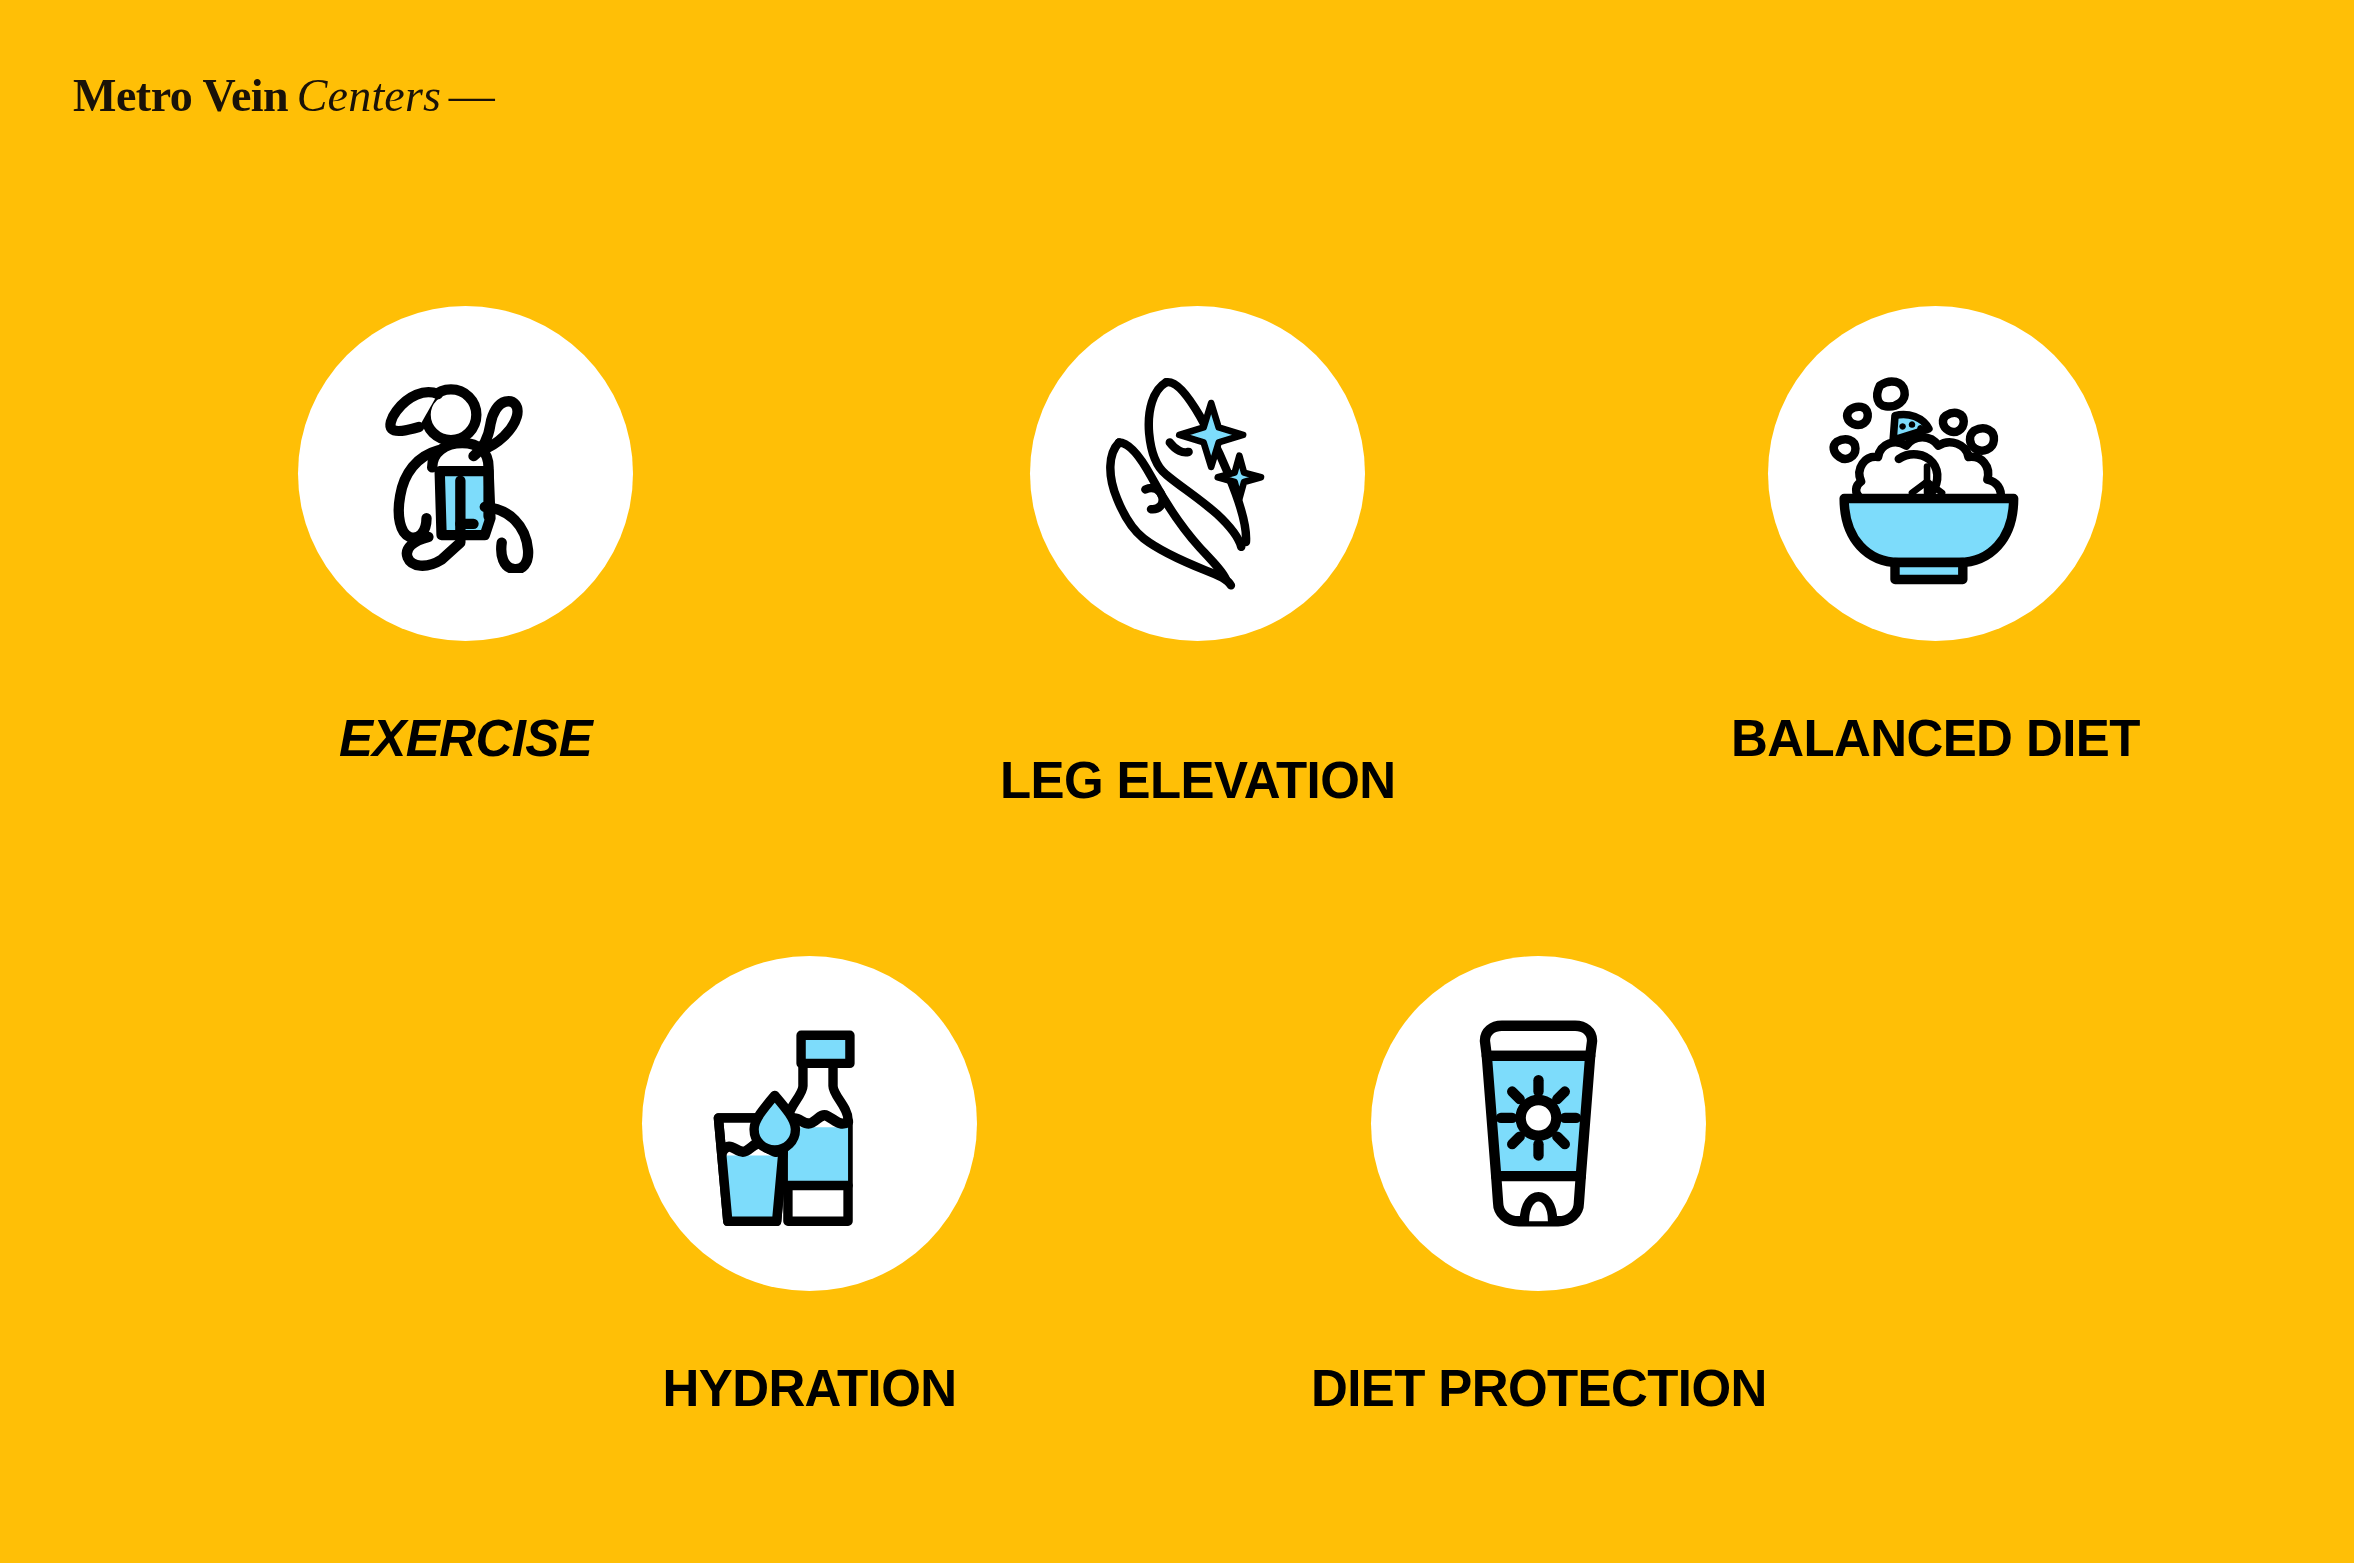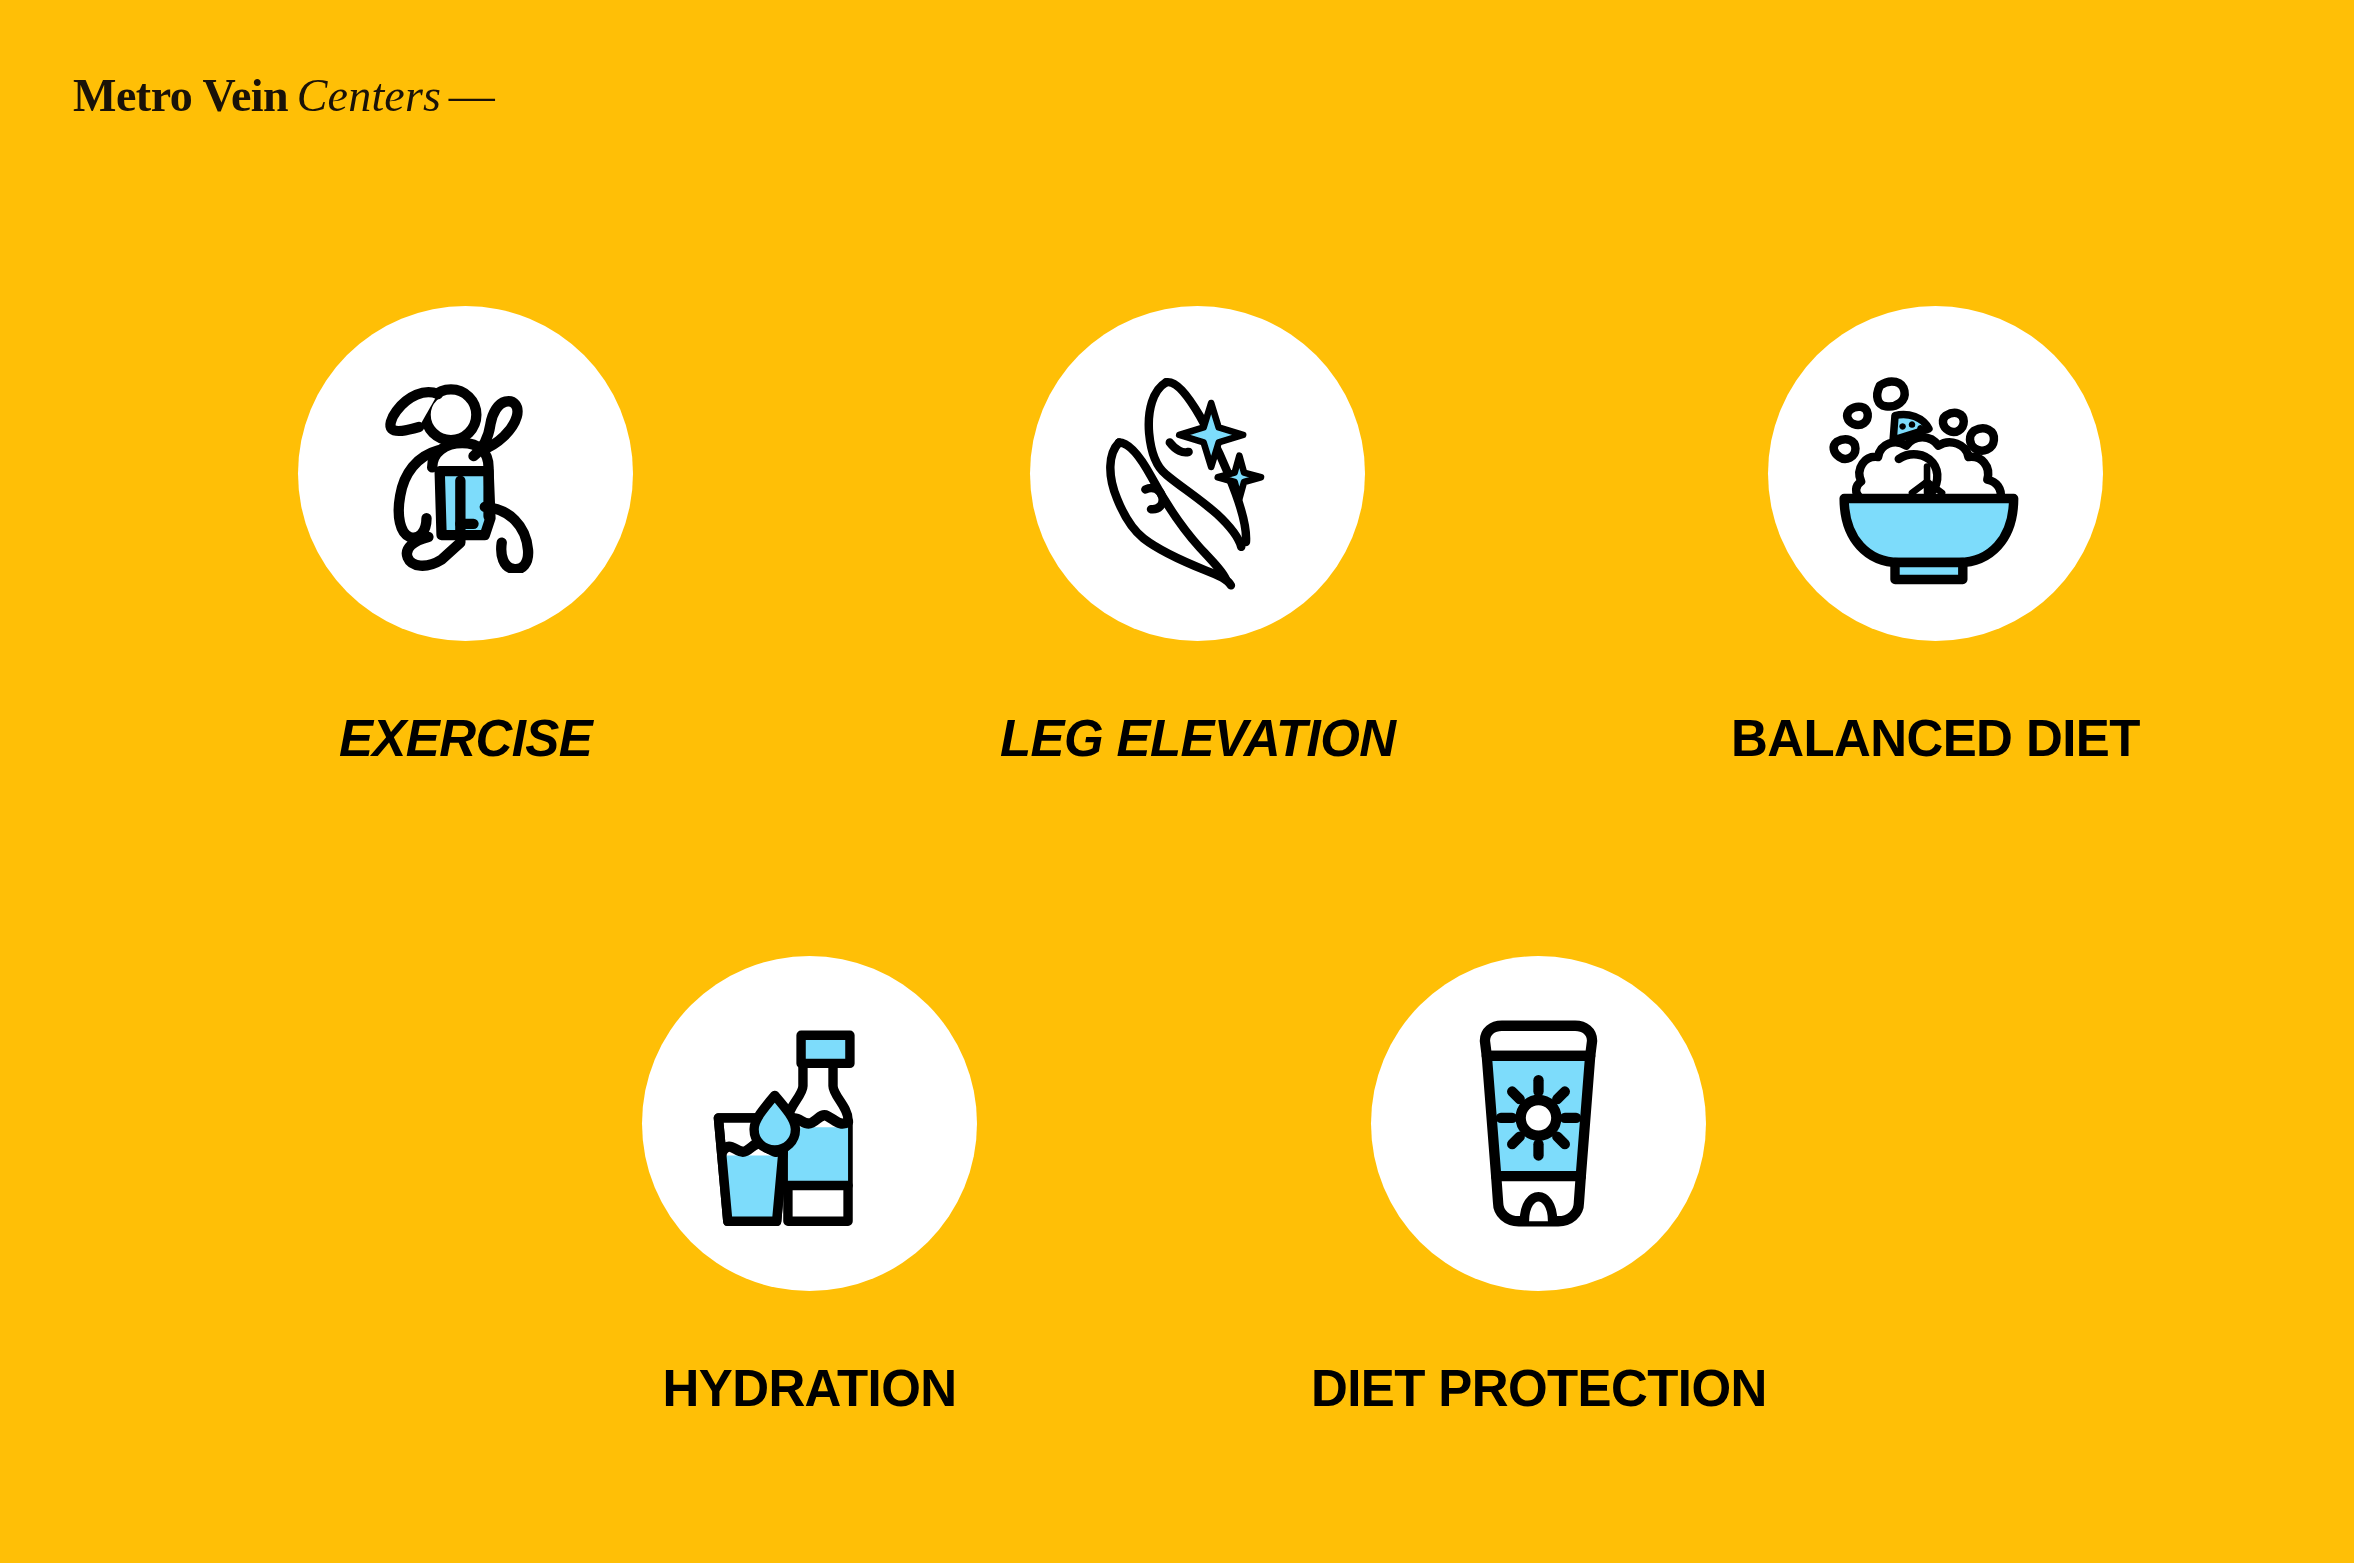--- a/index.html
+++ b/index.html
@@ -95,21 +95,21 @@
     letter-spacing: -0.6px;
     line-height: 1;
     white-space: nowrap;
     text-align: center;
   }
 
   
   #tip-exercise        { left: 298px;  top: 0; font-style: italic; }
   #tip-exercise .tip-label        { margin-top: 72px; }
   #tip-leg-elevation   { left: 1000px; top: 0; }
-  #tip-leg-elevation .tip-label   { margin-top: 72px; font-style: italic; }
+  #tip-leg-elevation .tip-label   { margin-top: 114px; }
   #tip-balanced-diet   { left: 1687px; top: 0; margin-left: 44px; }
   #tip-balanced-diet .tip-label   { margin-top: 72px; }
   #tip-hydration       { left: 642px;  top: 0; }
   #tip-hydration .tip-label       { margin-top: 72px; }
   #tip-skin-protection { left: 1311px; top: 0; }
   #tip-skin-protection .tip-label { margin-top: 72px; }
 </style>
 </head>
 <body>
 

